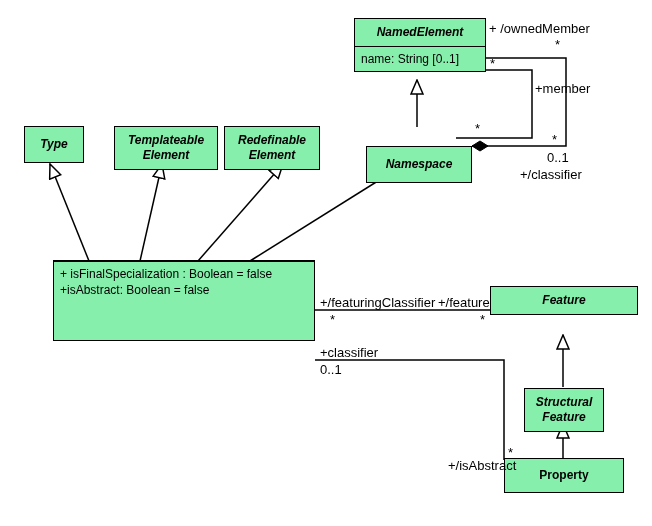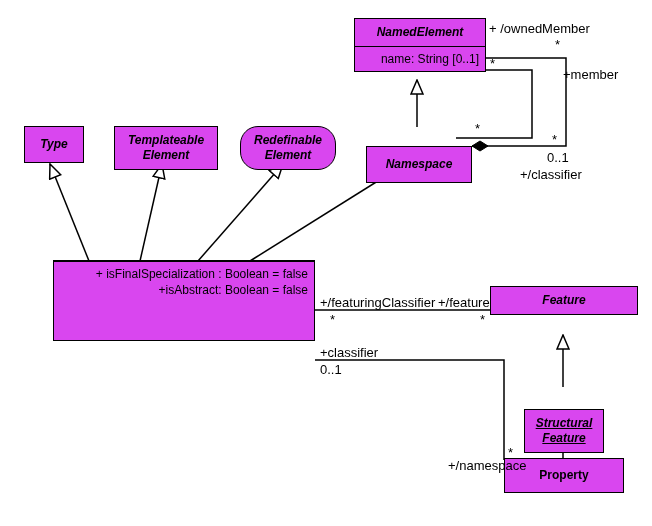--- a/index.html
+++ b/index.html
@@ -7,33 +7,33 @@
     font-family: Arial, Helvetica, sans-serif;
     font-size: 12px;
     background: #fff;
     width: 652px;
     height: 526px;
     position: relative;
   }
   .class-box {
     position: absolute;
     border: 1.5px solid #000;
-    background: #d946ef;
+    background: #86efac;
     text-align: center;
   }
   .class-title {
     font-weight: bold;
     padding: 6px 8px;
     white-space: pre-line;
     line-height: 1.25;
   }
   .abstract { font-style: italic; }
   .compartment {
     border-top: 1.5px solid #000;
-    text-align: right;
+    text-align: left;
     padding: 4px 6px;
     line-height: 1.35;
   }
   svg {
     position: absolute;
     left: 0;
     top: 0;
     width: 652px;
     height: 526px;
     pointer-events: none;
@@ -88,60 +88,60 @@
 
 <div class="class-box" style="left:24px; top:126px; width:58px;">
   <div class="class-title abstract" style="padding:10px 6px;">Type</div>
 </div>
 
 <div class="class-box" style="left:114px; top:126px; width:102px;">
   <div class="class-title abstract">Templateable
 Element</div>
 </div>
 
-<div class="class-box" style="left:240px; top:126px; width:94px;border-radius:18px;">
+<div class="class-box" style="left:224px; top:126px; width:94px;">
   <div class="class-title abstract">Redefinable
 Element</div>
 </div>
 
 <div class="class-box" style="left:366px; top:126px; width:104px;margin-top:20px;">
   <div class="class-title abstract" style="padding:10px 6px;">Namespace</div>
 </div>
 
 <div class="class-box" style="left:53px; top:260px; width:260px;">
   <div class="compartment" style="min-height:70px;">
     <div>+ isFinalSpecialization : Boolean = false</div>
     <div>+isAbstract: Boolean = false</div>
   </div>
 </div>
 
 <div class="class-box" style="left:490px; top:286px; width:146px;">
   <div class="class-title abstract">Feature</div>
 </div>
 
-<div class="class-box" style="left:524px; top:409px; width:78px;text-decoration:underline;">
+<div class="class-box" style="left:524px; top:388px; width:78px;">
   <div class="class-title abstract">Structural
 Feature</div>
 </div>
 
 <div class="class-box" style="left:504px; top:458px; width:118px;">
   <div class="class-title" style="padding:9px 6px;">Property</div>
 </div>
 
 <div class="lbl" style="left:489px; top:22px;">+ /ownedMember</div>
 <div class="lbl" style="left:555px; top:38px;">*</div>
 <div class="lbl" style="left:490px; top:57px;">*</div>
-<div class="lbl" style="left:535px; top:68px;margin-left:28px;">+member</div>
+<div class="lbl" style="left:535px; top:82px;">+member</div>
 <div class="lbl" style="left:475px; top:122px;">*</div>
 <div class="lbl" style="left:552px; top:133px;">*</div>
 <div class="lbl" style="left:547px; top:151px;">0..1</div>
 <div class="lbl" style="left:520px; top:168px;">+/classifier</div>
 
 <div class="lbl" style="left:320px; top:296px;">+/featuringClassifier</div>
 <div class="lbl" style="left:330px; top:313px;">*</div>
 <div class="lbl" style="left:438px; top:296px;">+/feature</div>
 <div class="lbl" style="left:480px; top:313px;">*</div>
 
 <div class="lbl" style="left:320px; top:346px;">+classifier</div>
 <div class="lbl" style="left:320px; top:363px;">0..1</div>
 
-<div class="lbl" style="left:448px; top:459px;">+/namespace</div>
+<div class="lbl" style="left:448px; top:459px;">+/isAbstract</div>
 <div class="lbl" style="left:508px; top:446px;">*</div>
 
 </body></html>

